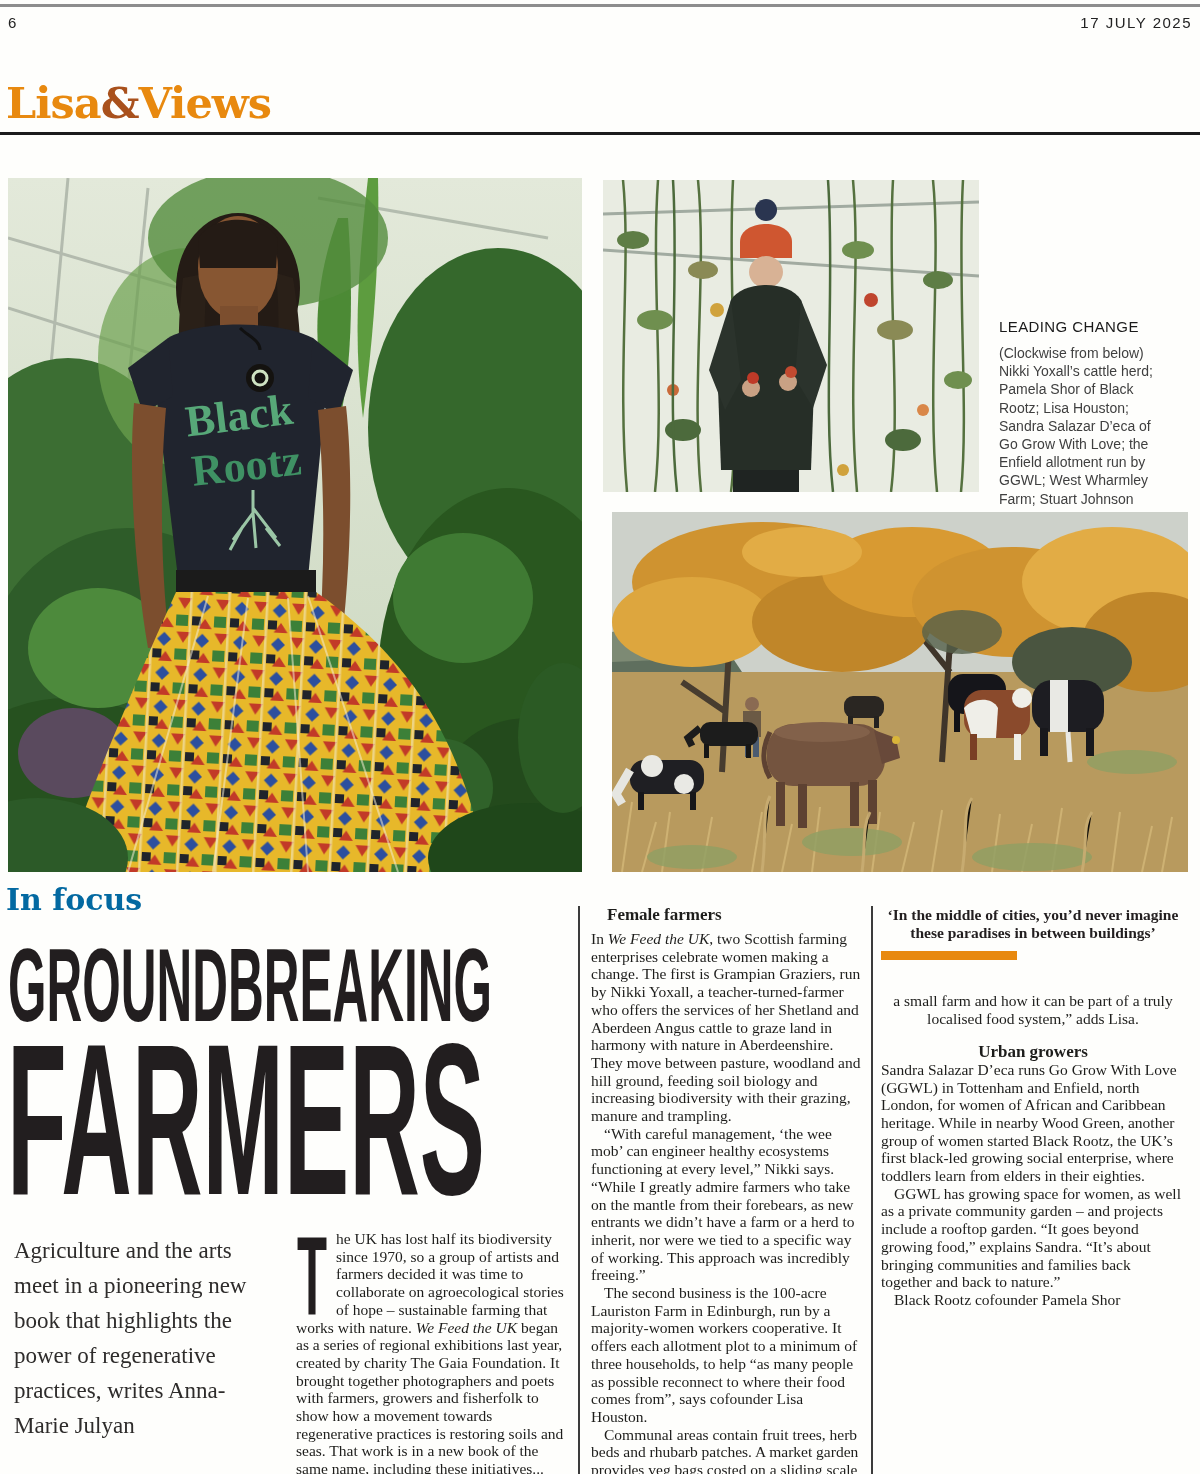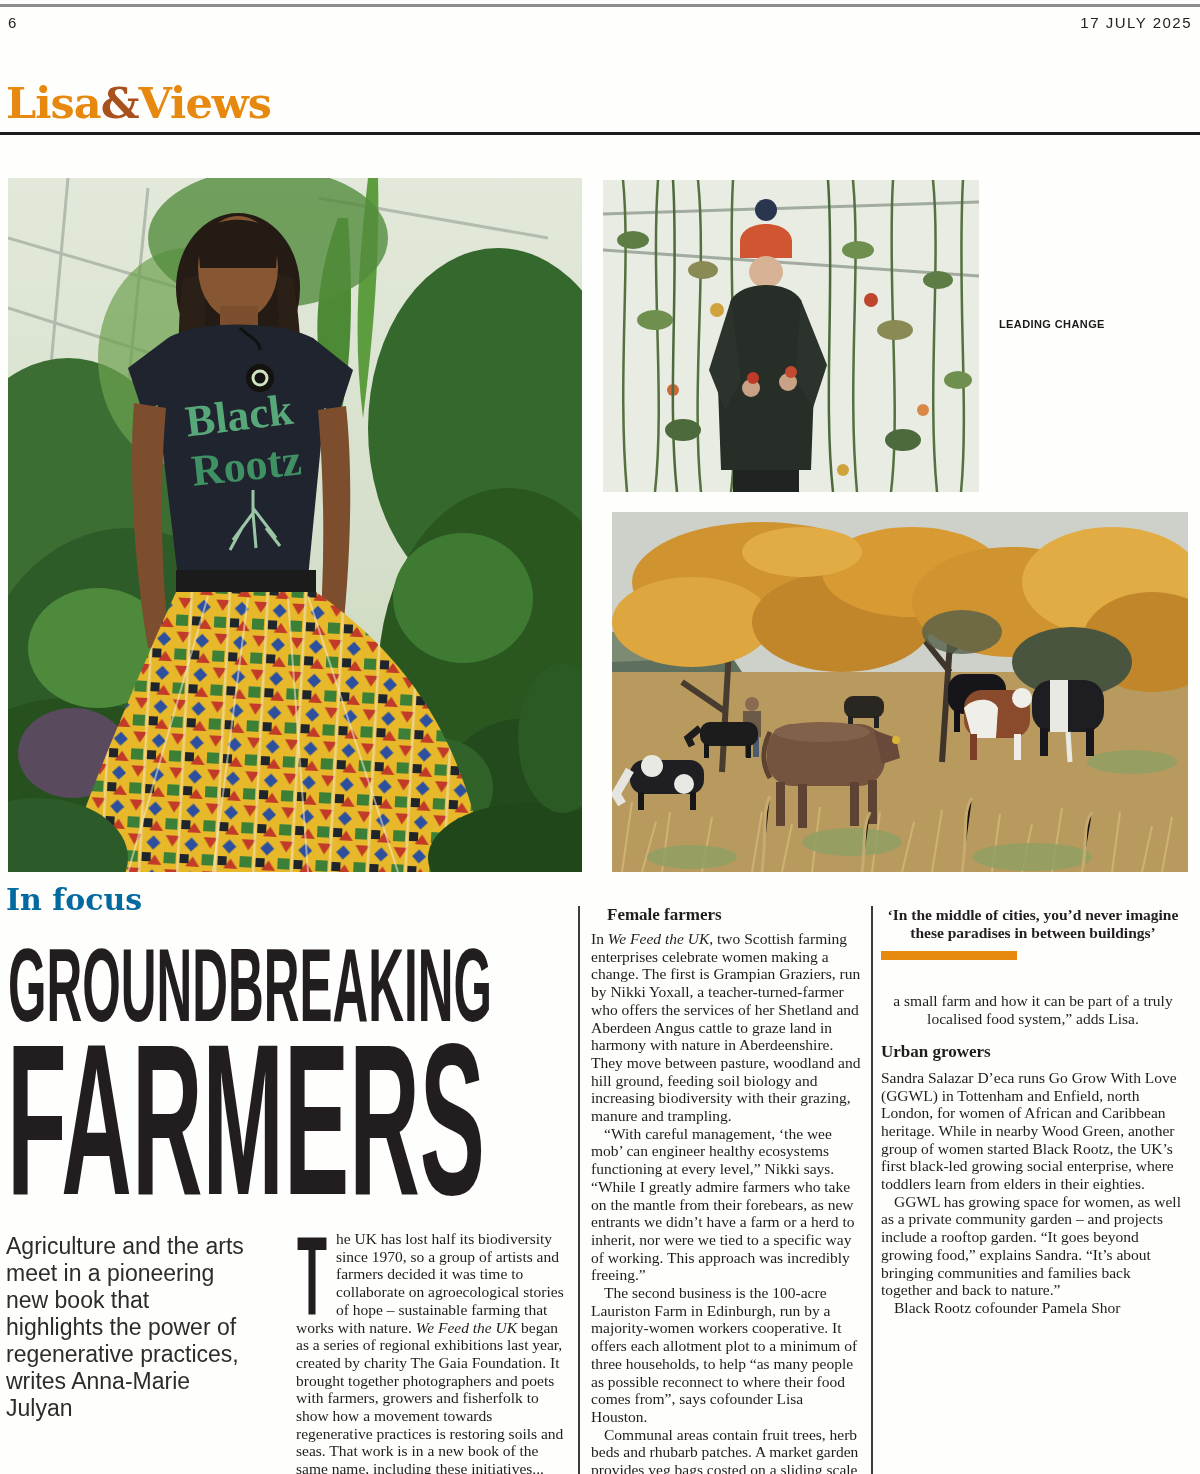--- a/index.html
+++ b/index.html
@@ -27,37 +27,37 @@
   .photo{position:absolute;display:block;}
   #photo-left{left:8px;top:178px;}
   #photo-topright{left:603px;top:180px;}
   #photo-bottomright{left:612px;top:512px;}
   
   .caption{
     position:absolute;left:999px;top:318px;width:156px;
     font-family:"Liberation Sans",sans-serif;color:#3f3f3f;
   }
   .caption .cap-title{
-    font-weight:bold;font-size:11px;letter-spacing:.4px;color:#1a1a1a;margin-bottom:9px;
+    font-weight:normal;font-size:15px;letter-spacing:.4px;color:#1a1a1a;margin-bottom:9px;
   }
   .caption .cap-body{font-size:14px;line-height:18.2px;}
   
   .in-focus{
     position:absolute;left:6px;top:882px;
     font-family:"DejaVu Serif",serif;font-weight:bold;font-size:30px;color:#0369a1;
   }
   .headline-svg{position:absolute;left:6px;}
   #headline1{top:944px;}
   #headline2{top:1036px;}
   .headline-svg text{
     font-family:"Liberation Sans",sans-serif;font-weight:bold;fill:#221e1f;
   }
   .standfirst{
-    position:absolute;left:6px;top:1233px;width:240px;
-    font-family:Liberation Sans, sans-serif;font-size:23px;line-height:27px;color:#2e2c2b;
+    position:absolute;left:14px;top:1233px;width:240px;
+    font-family:Liberation Serif, serif;font-size:23px;line-height:35px;color:#2e2c2b;
   }
   
   .col{position:absolute;}
   #col-intro{left:296px;top:1230px;width:274px;height:244px;overflow:hidden;}
   #col-female{left:591px;top:906px;width:272px;height:568px;overflow:hidden;}
   #col-urban{left:881px;top:906px;width:304px;height:568px;overflow:hidden;}
   .vdivider{position:absolute;top:906px;height:568px;width:2px;background:#3c3c3c;}
   #divider1{left:578px;}
   #divider2{left:871px;}
   .body-text p{margin:0;font-size:15.5px;line-height:17.7px;}
@@ -65,21 +65,21 @@
   .subhead{
     font-size:17px;font-weight:bold;line-height:18px;margin:0 0 6px 16px;
   }
   .dropcap{float:left;margin:3px 8px 0 0;}
   .dropcap text{font-family:"Liberation Sans",sans-serif;font-weight:bold;fill:#221e1f;}
   .pull-quote{
     margin:0;font-family:"Liberation Serif",serif;font-weight:bold;
     font-size:25px;line-height:28.5px;color:#221e1f;text-align:center;
   }
   .quote-rule{width:136px;height:9px;background:#e8890f;margin:10px 0 32px 0;}
-  .urban-heading{margin:15px 0 8px 0;}
+  .urban-heading{margin:15px 0 0 0;text-align:center;}
 </style>
 </head>
 <body>
 
 <div class="page">
 
   <div class="top-rule"></div>
   <div class="page-meta page-num">6</div>
   <div class="page-meta issue-date">17 JULY 2025</div>
   <div class="section-title"><span>Lisa</span><span class="amp">&amp;</span><span>Views</span></div>
@@ -212,20 +212,21 @@
       <rect x="130" y="290" width="66" height="22" fill="#1f2422"></rect>
     </g>
     <g stroke="#4c6a3c" stroke-width="2.5" fill="none">
       <path d="M225 0 C232 100 220 220 230 312"></path>
         <path d="M70 0 C76 100 64 220 74 312"></path>
     </g>
   </svg>
 
   <div class="caption">
     <div class="cap-title">LEADING CHANGE</div>
+    <div class="cap-body">(Clockwise from below) Nikki Yoxall’s cattle herd; Pamela Shor of Black Rootz; Lisa Houston; Sandra Salazar D’eca of Go Grow With Love; the Enfield allotment run by GGWL; West Wharmley Farm; Stuart Johnson</div>
   </div>
 
   <svg id="photo-bottomright" class="photo" width="576" height="360" viewBox="0 0 576 360">
     <rect width="576" height="360" fill="#cdd1ca"></rect>
     <g>
       <path d="M0 120 L70 100 L120 130 L120 170 L0 170 Z" fill="#7d8a74"></path>
       <path d="M0 150 L120 145 L140 175 L0 180 Z" fill="#5f6f5e"></path>
     </g>
     <rect y="160" width="576" height="200" fill="#b89a5e"></rect>
     <g>

